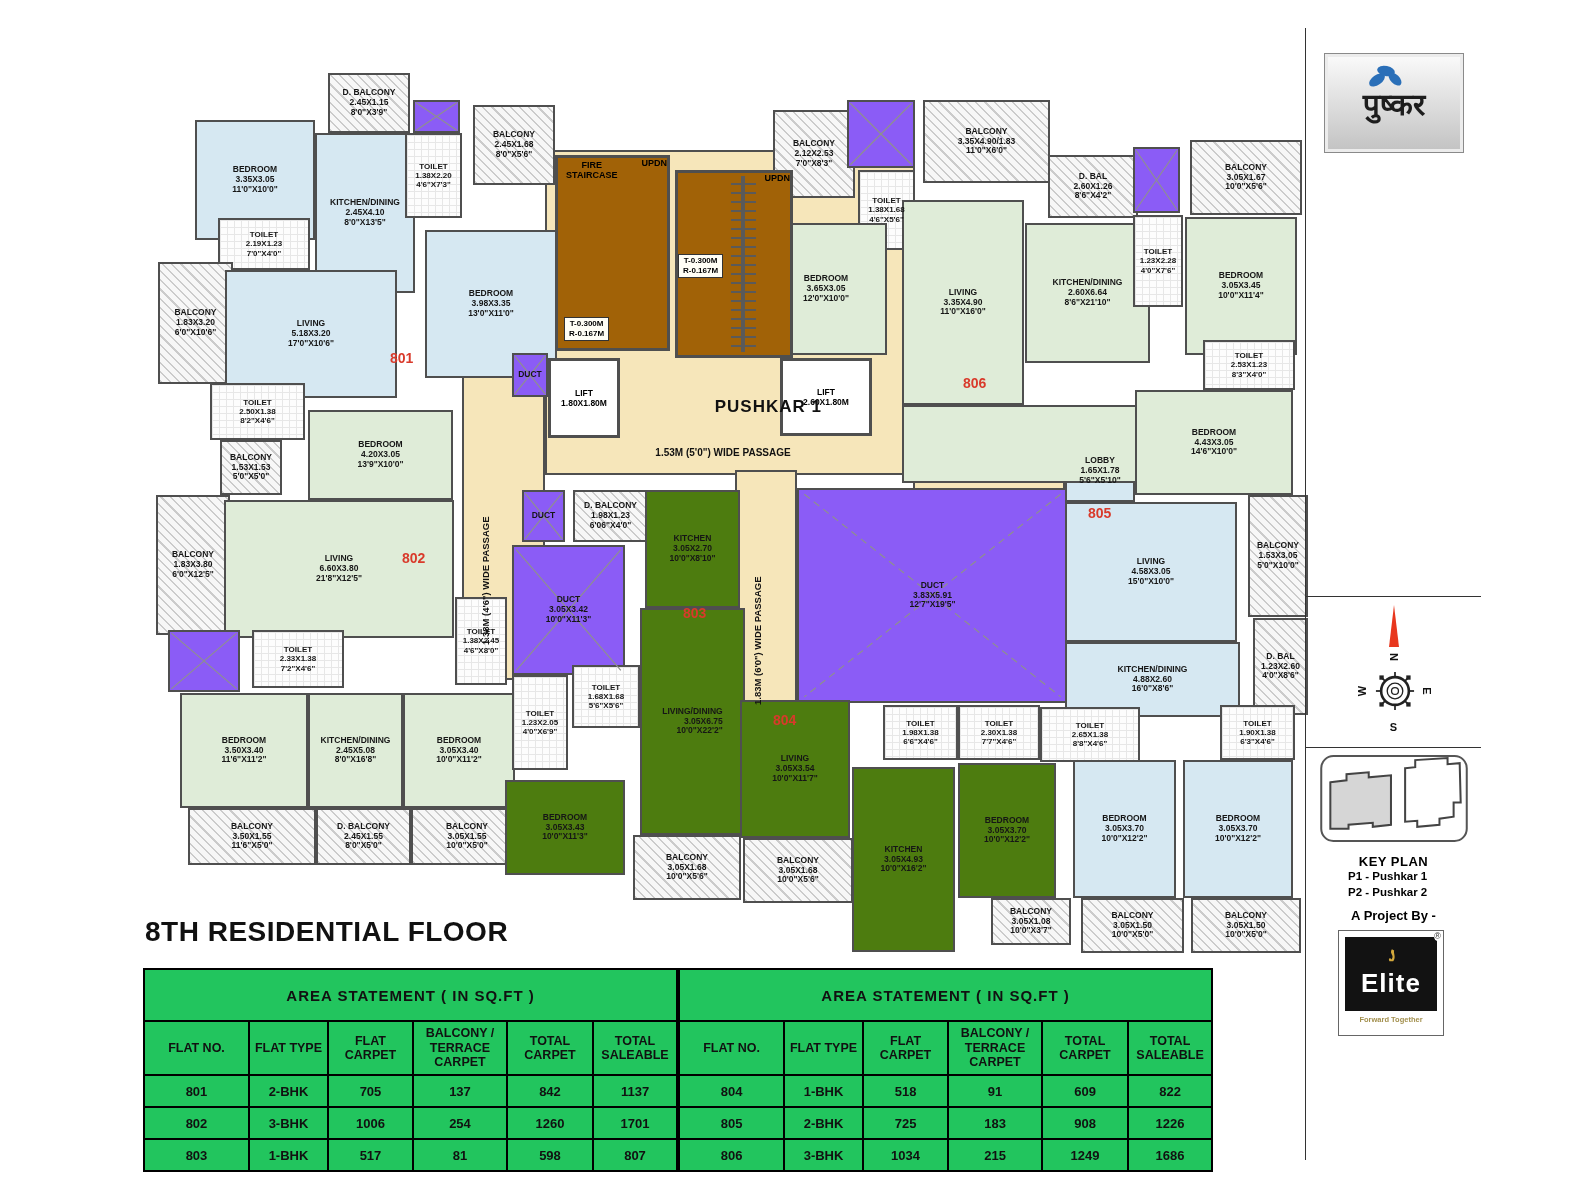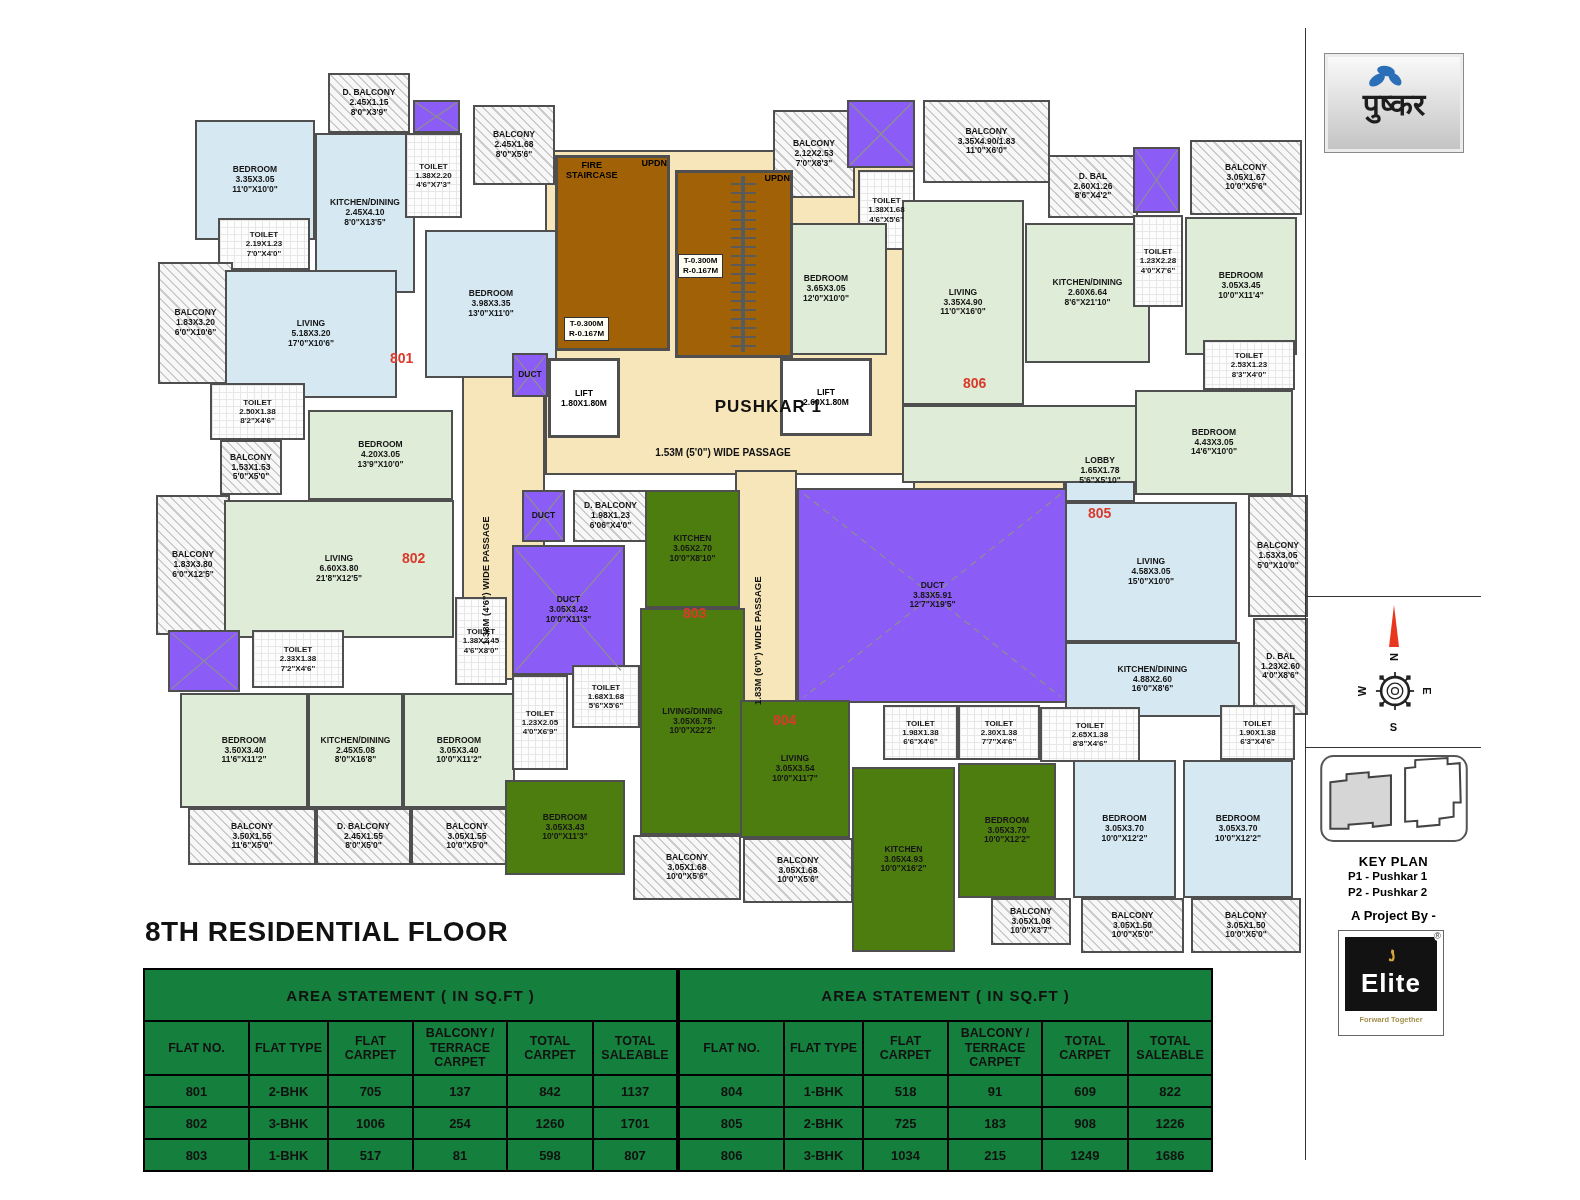--- a/index.html
+++ b/index.html
@@ -42,21 +42,21 @@
         display:flex;align-items:center;justify-content:center;text-align:center;
         font-weight:bold;font-size:8.5px;line-height:1.2;}
   .plan-lbl{position:absolute;z-index:5;font-weight:bold;color:#111;}
   #pushkar1{font-size:17px;letter-spacing:1px;}
   #passage-main{font-size:10px;}
   .vpass{transform:rotate(-90deg);transform-origin:0 0;font-size:9.5px;white-space:nowrap;}
 
   
   #floor-title{position:absolute;left:145px;top:916px;font-size:28px;font-weight:bold;color:#111;letter-spacing:.5px;}
   #tables{position:absolute;left:143px;top:968px;display:flex;}
-  table.area-table{border-collapse:collapse;table-layout:fixed;width:533px;background:#15803d;}
+  table.area-table{border-collapse:collapse;table-layout:fixed;width:533px;background:#22c55e;}
   table.area-table th,table.area-table td{border:2px solid #000;font-weight:bold;text-align:center;
       color:#111;padding:0 2px;}
   .t-title{font-size:15px;height:50px;letter-spacing:1px;}
   .t-col{font-size:12.5px;height:52px;line-height:1.15;}
   .t-cell{font-size:13px;height:30px;}
 
   
   #sidebar{position:absolute;left:1305px;top:28px;width:175px;height:1132px;border-left:1.5px solid #333;}
   #logo-box{position:absolute;left:18px;top:25px;width:138px;height:98px;
      background:linear-gradient(180deg,#fbfbfb,#c2c2c2);border:1px solid #8a8a8a;
@@ -326,21 +326,21 @@
             <span>4'0"X6'9"</span>
           </div>
         </div>
         <div class="room k-wet f-803" style="left: 432px; top: 660px; width: 68px; height: 63px;">
           <div class="rlbl">
             <span>TOILET</span>
             <span>1.68X1.68</span>
             <span>5'6"X5'6"</span>
           </div>
         </div>
-        <div class="room k-room f-803" style="left: 500px; top: 603px; width: 105px; height: 227px;">
+        <div class="room k-room f-803" style="left: 500px; top: 603px; width: 105px; height: 227px; text-align: right;">
           <div class="rlbl">
             <span>LIVING/DINING</span>
             <span>3.05X6.75</span>
             <span>10'0"X22'2"</span>
           </div>
         </div>
         <div class="room k-room f-803" style="left: 365px; top: 775px; width: 120px; height: 95px;">
           <div class="rlbl">
             <span>BEDROOM</span>
             <span>3.05X3.43</span>

